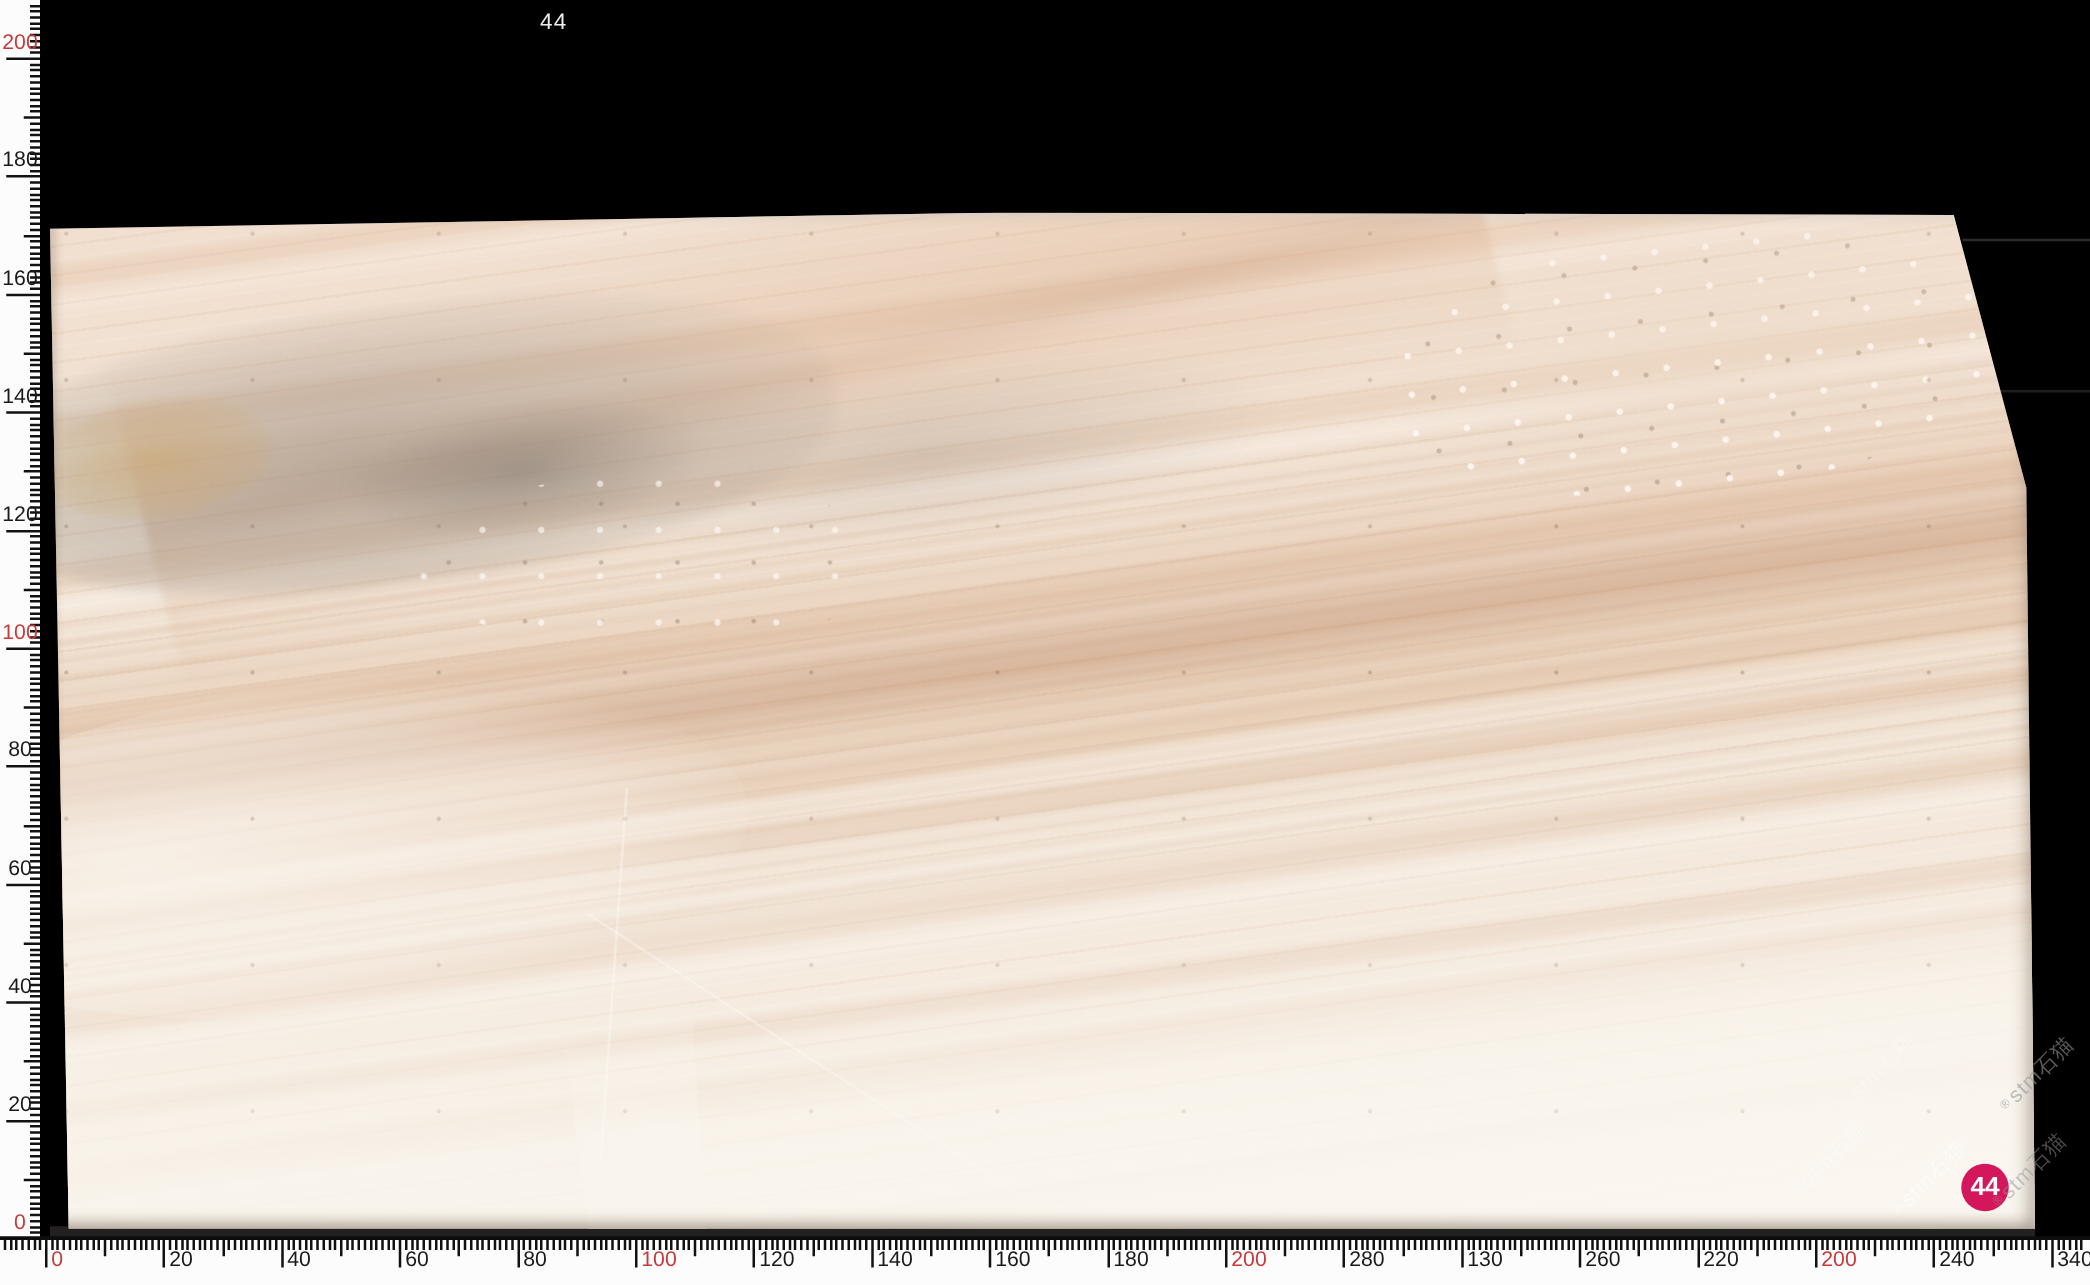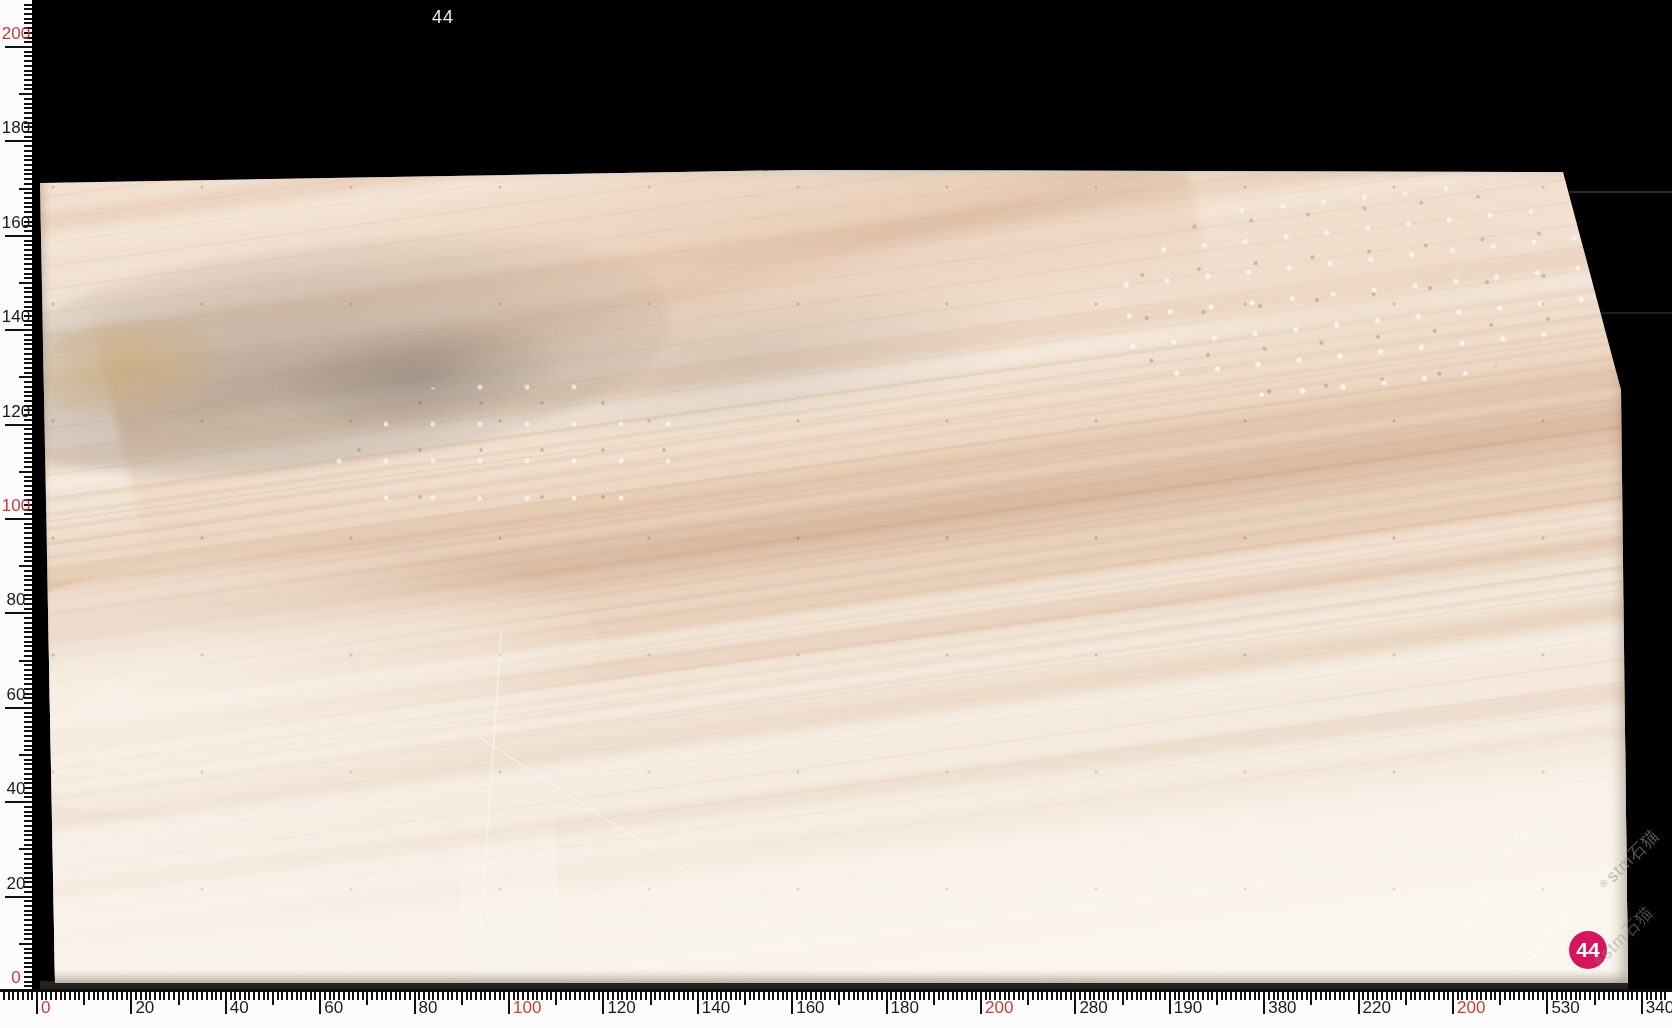--- a/index.html
+++ b/index.html
@@ -729,21 +729,21 @@
       <div class="br-label" style="left: 229.8px;">40</div>
       <div class="br-label" style="left: 324.2px;">60</div>
       <div class="br-label" style="left: 418.6px;">80</div>
       <div class="br-label red" style="left: 513px;">100</div>
       <div class="br-label" style="left: 607.4px;">120</div>
       <div class="br-label" style="left: 701.8px;">140</div>
       <div class="br-label" style="left: 796.2px;">160</div>
       <div class="br-label" style="left: 890.6px;">180</div>
       <div class="br-label red" style="left: 985px;">200</div>
       <div class="br-label" style="left: 1079.4px;">280</div>
-      <div class="br-label" style="left: 1173.8px;">190</div>
-      <div class="br-label" style="left: 1268.2px;">380</div>
+      <div class="br-label" style="left: 1173.8px;">130</div>
+      <div class="br-label" style="left: 1268.2px;">260</div>
       <div class="br-label" style="left: 1362.6px;">220</div>
       <div class="br-label red" style="left: 1457px;">200</div>
-      <div class="br-label" style="left: 1551.4px;">530</div>
+      <div class="br-label" style="left: 1551.4px;">240</div>
       <div class="br-label" style="left: 1645.8px;">340</div>
     </div>
 
 </div>
 
 </body></html>

